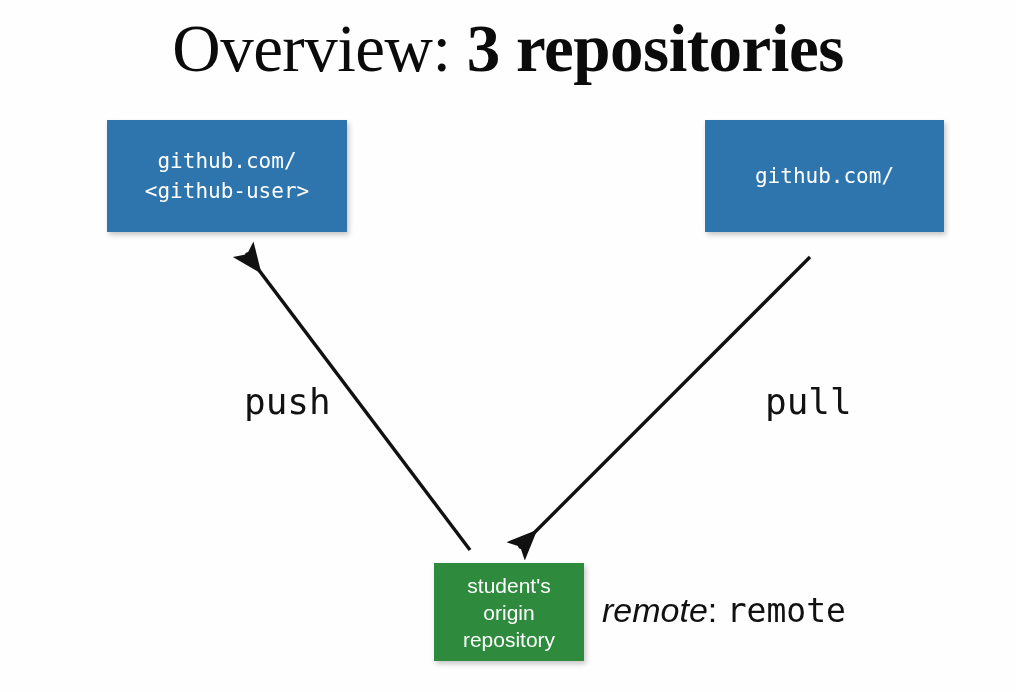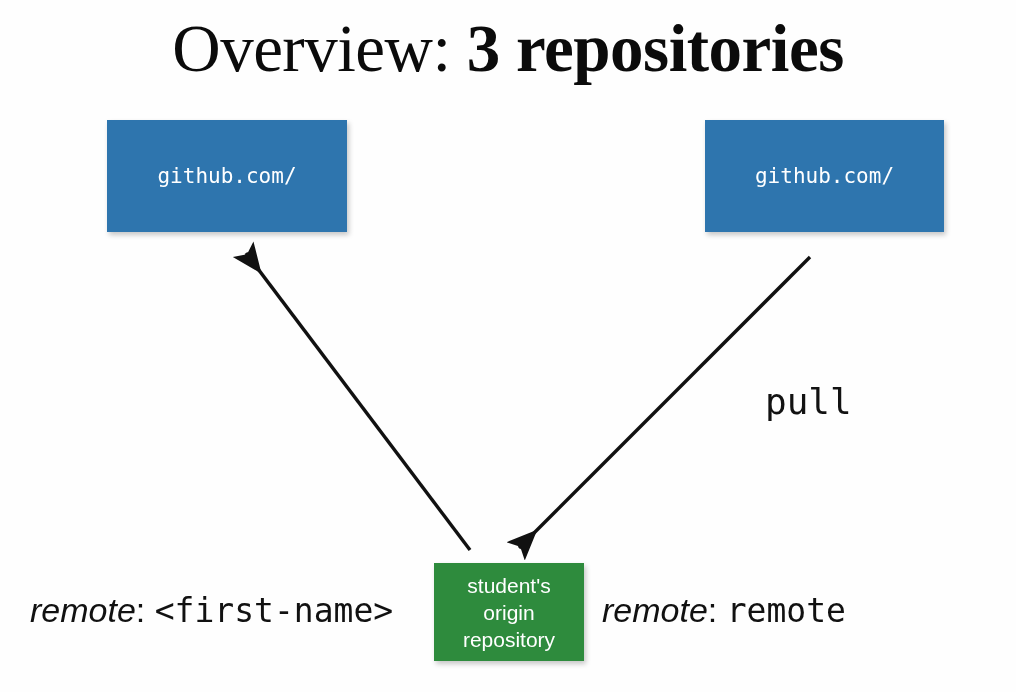--- a/index.html
+++ b/index.html
@@ -131,37 +131,35 @@
       </marker>
     </defs>
 
     <line x1="470" y1="550" x2="246" y2="253" stroke="#111111" stroke-width="3.4" marker-end="url(#head-push)"></line>
 
     <line x1="810" y1="257" x2="519" y2="548" stroke="#111111" stroke-width="3.4" marker-end="url(#head-pull)"></line>
   </svg>
 
   <div id="box-github-user" class="node-box remote-box" style="background:#2e75ae;">
     <span class="line">github.com/</span>
+    <span class="line">&lt;github-user&gt;</span>
   </div>
 
   <div id="box-makeschool" class="node-box remote-box" style="background:#2e75ae;">
     <span class="line">github.com/</span>
   </div>
 
   <div id="box-local" class="node-box" style="background:#2e8b3d;">
     <span class="line">student's</span>
     <span class="line">origin</span>
     <span class="line">repository</span>
   </div>
 
+  <div id="label-push" class="arrow-label">push</div>
   <div id="label-pull" class="arrow-label">pull</div>
 
-  <div id="caption-left" class="remote-caption">
-    <span class="word-remote">remote</span><span class="colon">:</span>
-    <span class="mono-val">&lt;first-name&gt;</span>
-  </div>
 
   <div id="caption-right" class="remote-caption">
     <span class="word-remote">remote</span><span class="colon">:</span>
     <span class="mono-val">remote</span>
   </div>
 
 </div>
 
 </body></html>

